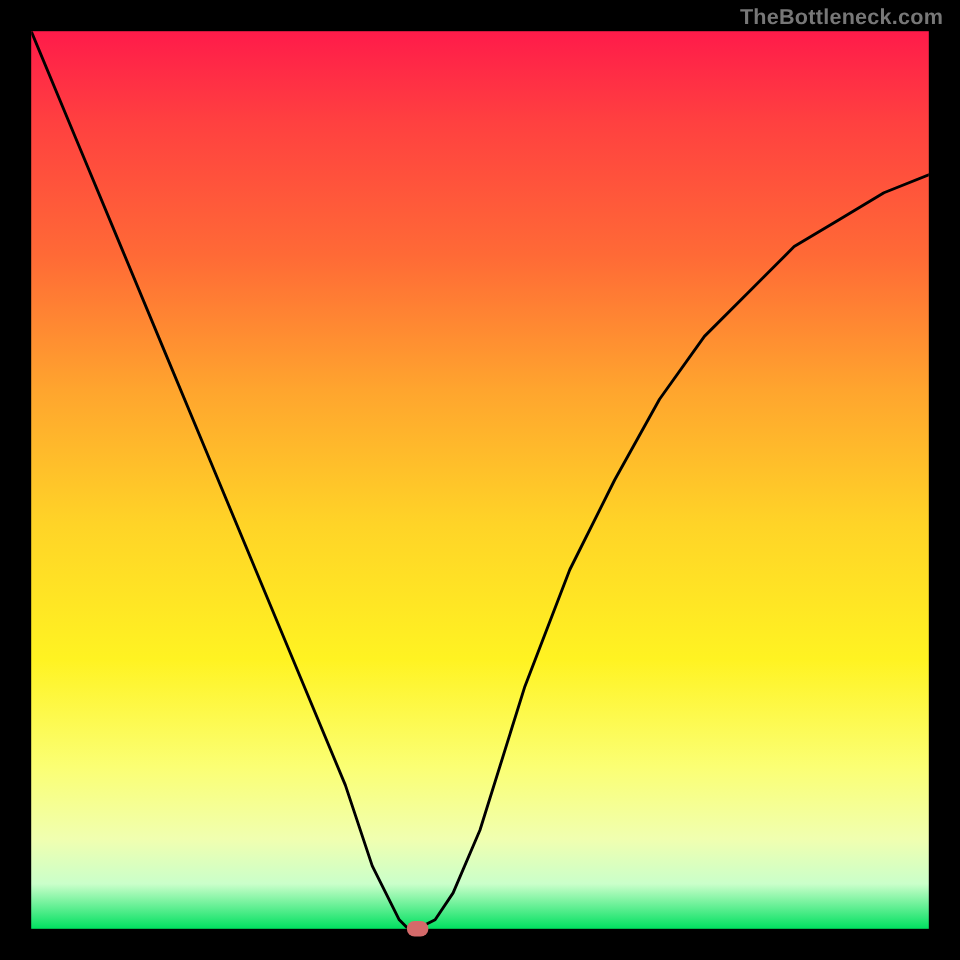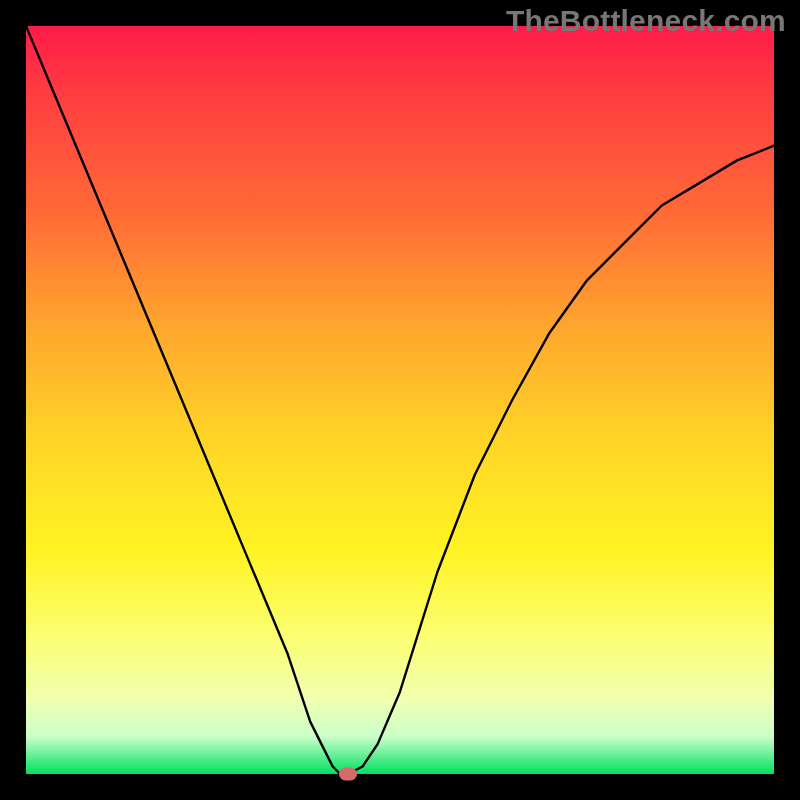--- a/index.html
+++ b/index.html
@@ -15,21 +15,21 @@
     position: relative;
     width: 800px;
     height: 800px;
     background: #000;
   }
   .watermark {
     position: absolute;
     top: 4px;
     right: 14px;
     color: #777;
-    font-size: 30px;
+    font-size: 18px;
     font-weight: 600;
     letter-spacing: 0.2px;
     z-index: 5;
     user-select: none;
   }
   .plot {
     position: absolute;
     left: 26px;
     top: 26px;
     width: 748px;

